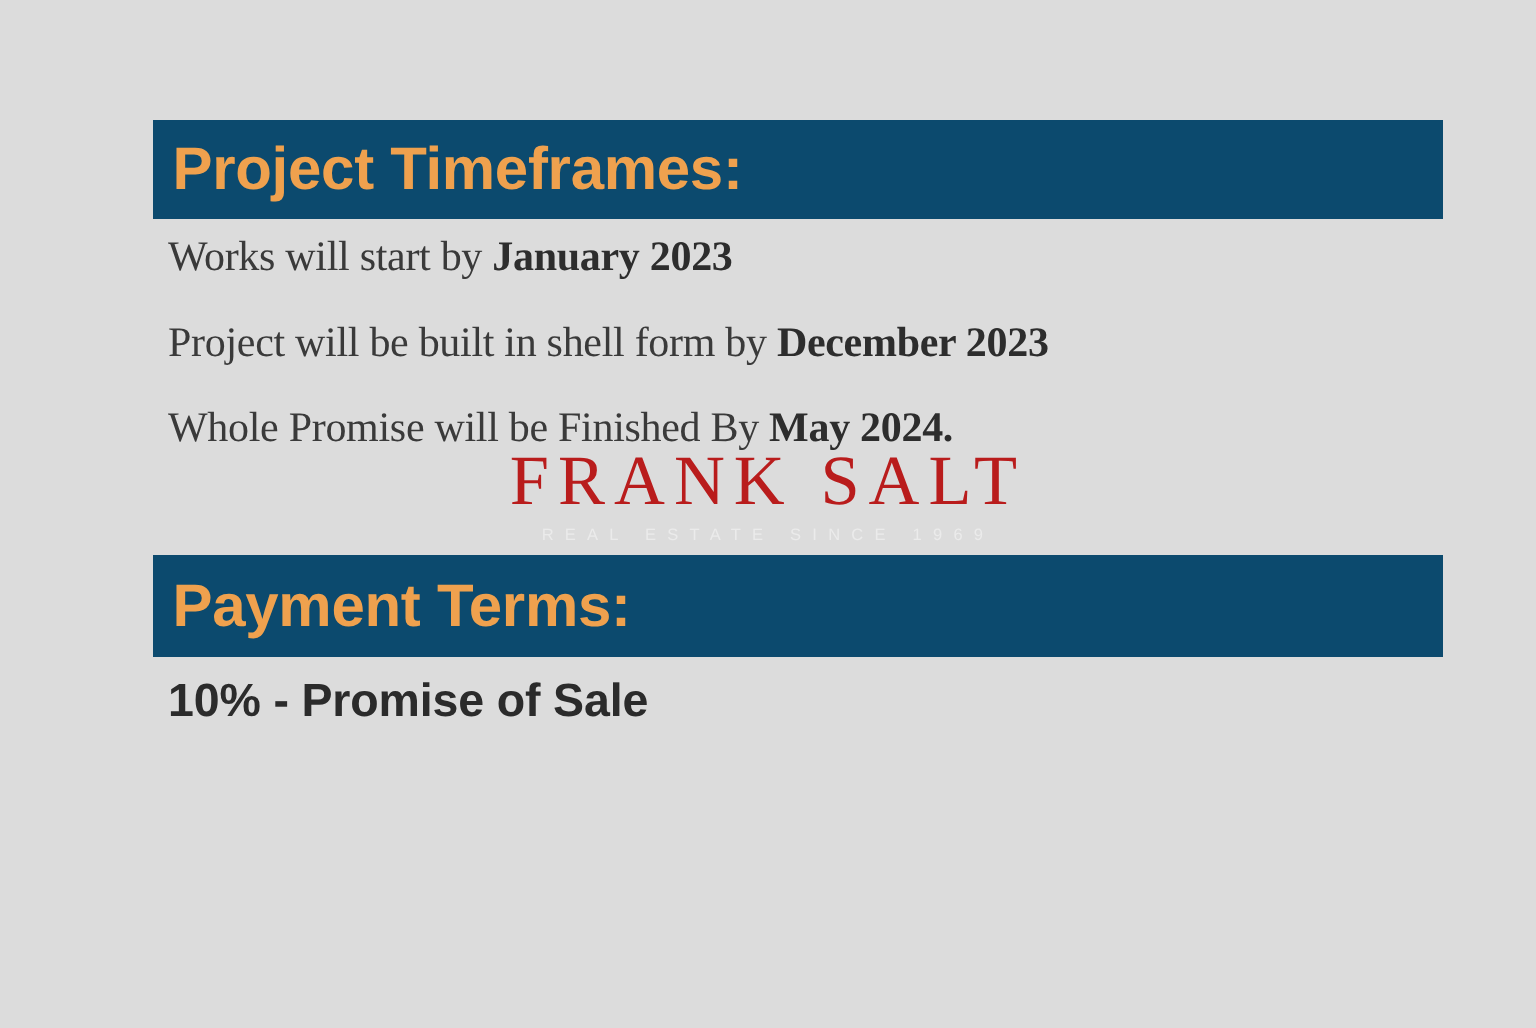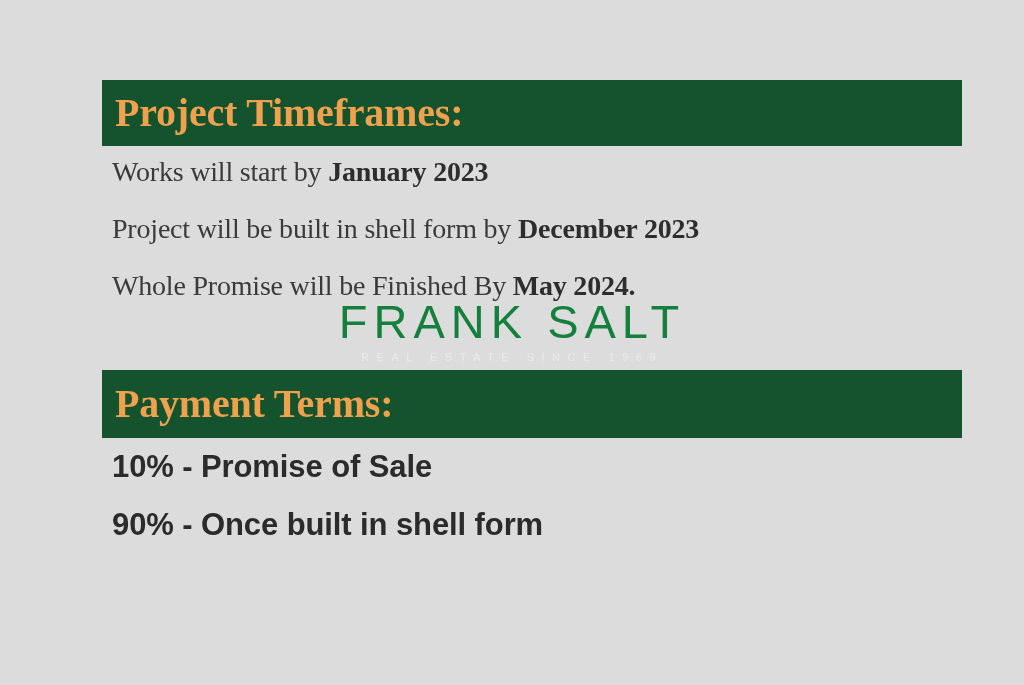--- a/index.html
+++ b/index.html
@@ -27,47 +27,46 @@
   .watermark {
     position: absolute;
     left: 0;
     top: 298px;
     width: 1024px;
     text-align: center;
     pointer-events: none;
     z-index: 1;
   }
   .watermark-title {
-    font-family: Liberation Sans, sans-serif;
+    font-family: Liberation Serif, serif;
     font-size: 47px;
     letter-spacing: 6px;
-    color: #15803d;
+    color: #b91c1c;
     line-height: 1.0;
     font-weight: 400;
     white-space: nowrap;
   }
   .watermark-sub {
     font-family: "Liberation Sans", sans-serif;
     font-size: 11px;
     letter-spacing: 7.5px;
     color: #ebebeb;
     margin-top: 6px;
     white-space: nowrap;
   }
 
   
   .bar {
     position: absolute;
     left: 102px;
     width: 860px;
-    background: #14532d;
+    background: #0c4a6e;
     z-index: 3;
     display: flex;
     align-items: center;
-    font-family: Liberation Serif, serif;
   }
   #bar-timeframes {
     top: 80px;
     height: 66px;
   }
   #bar-payment {
     top: 370px;
     height: 68px;
   }
   .bar-title {
@@ -137,15 +136,14 @@
   <div class="line tf-line" id="tf-line-2">
     <span>Whole Promise will be Finished By </span><span class="em">May 2024.</span>
   </div>
 
   <div class="bar" id="bar-payment">
     <span class="bar-title">Payment Terms:</span>
   </div>
 
   <div class="line pay-line" id="pay-line-0">10% - Promise of Sale</div>
 
-  <div class="line pay-line" id="pay-line-1">90% - Once built in shell form</div>
 
 </div>
 
 </body></html>

